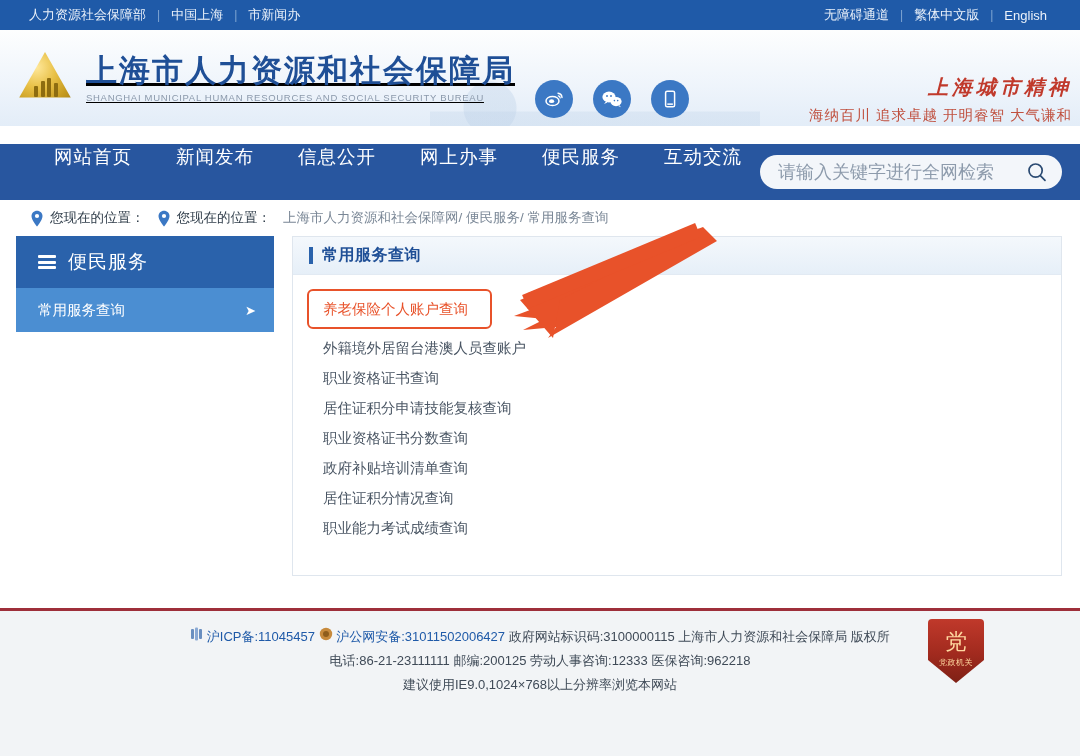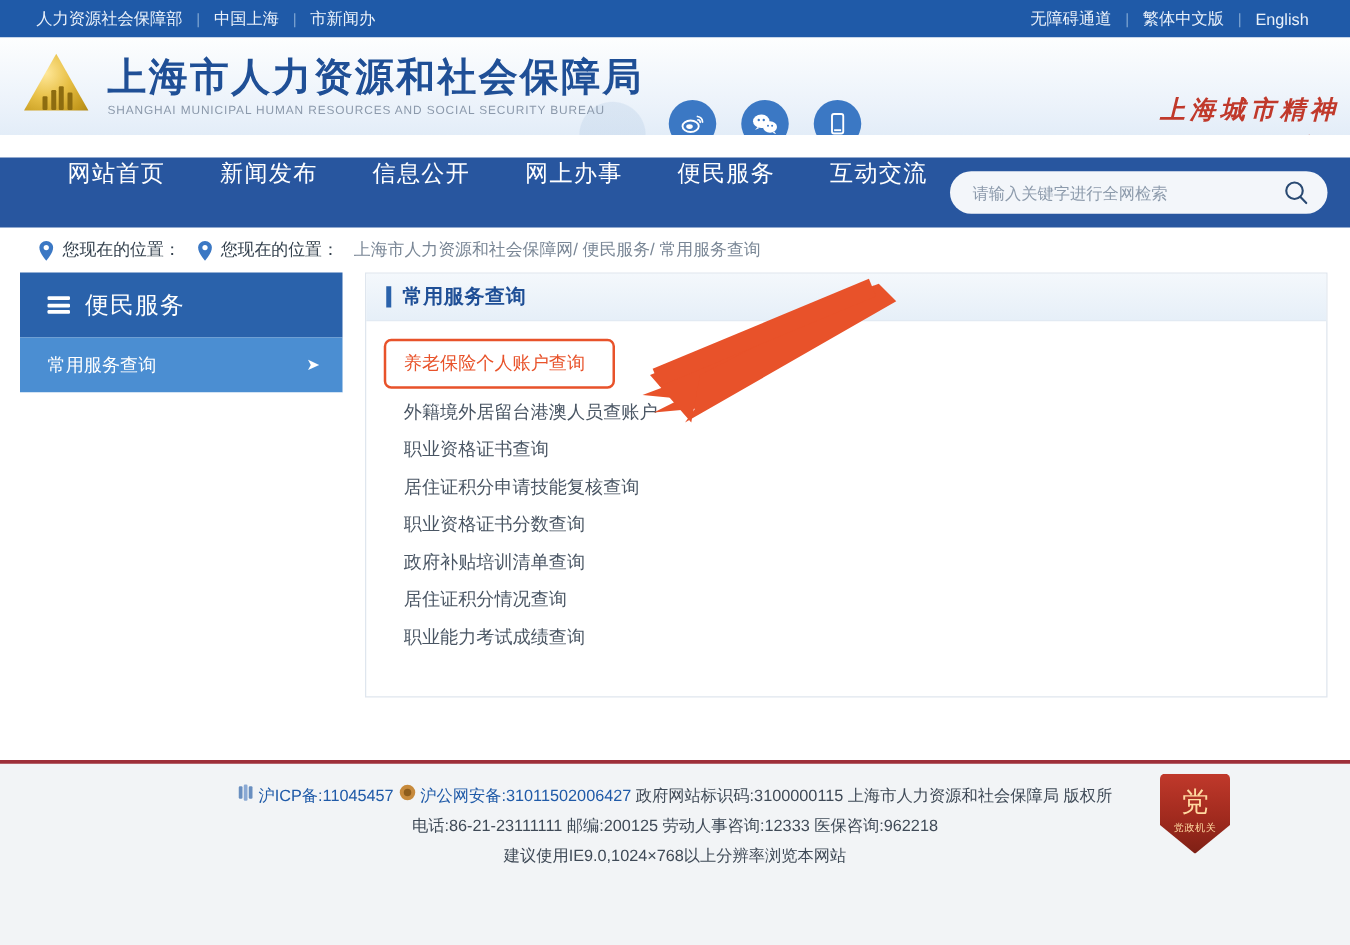--- a/index.html
+++ b/index.html
@@ -24,24 +24,25 @@
   .topbar .grp { display: flex; align-items: center; }
   .topbar a {
     color: #eaf1fa; text-decoration: none;
     padding: 0 11px; white-space: nowrap;
   }
   .topbar .sep { color: #7ea5d2; font-size: 12px; }
 
   
   .header {
     position: relative;
-    height: 78px;
+    height: 96px;
     background: linear-gradient(to bottom, #fdfefe 0%, #eef4fb 60%, #e3edf8 100%);
     display: flex; align-items: center;
     overflow: hidden;
+    text-decoration: underline;
   }
   .header::after{
     content:""; position:absolute; left:430px; top:8px; width:330px; height:88px;
     background:
       radial-gradient(circle at 60px 70px, rgba(190,210,232,.38) 0 26px, transparent 27px),
       linear-gradient(to top, rgba(190,210,232,.30) 0 14px, transparent 15px);
     pointer-events:none;
   }
   .brand { display: flex; align-items: center; padding-left: 14px; z-index:2; }
   .logo-mark {
@@ -109,21 +110,21 @@
   }
   .searchbox {
     position: absolute; right: 18px; top: 11px;
     width: 302px; height: 34px;
     background: #f3f6fa; border-radius: 17px;
     display: flex; align-items: center;
     padding: 0 14px 0 18px;
   }
   .searchbox .ph {
     flex: 1; border: none; background: transparent; outline: none;
-    font-size: 13px; color: #8d9bac;
+    font-size: 18px; color: #8d9bac;
     font-family: "Liberation Sans", sans-serif;
   }
   .searchbox .ph::placeholder { color: #8d9bac; }
   .searchbox .mag { width: 22px; height: 22px; }
 
   
   .crumb {
     height: 36px; display: flex; align-items: center;
     padding-left: 30px; font-size: 13.5px; color: #4a5866;
     background: #fff;

